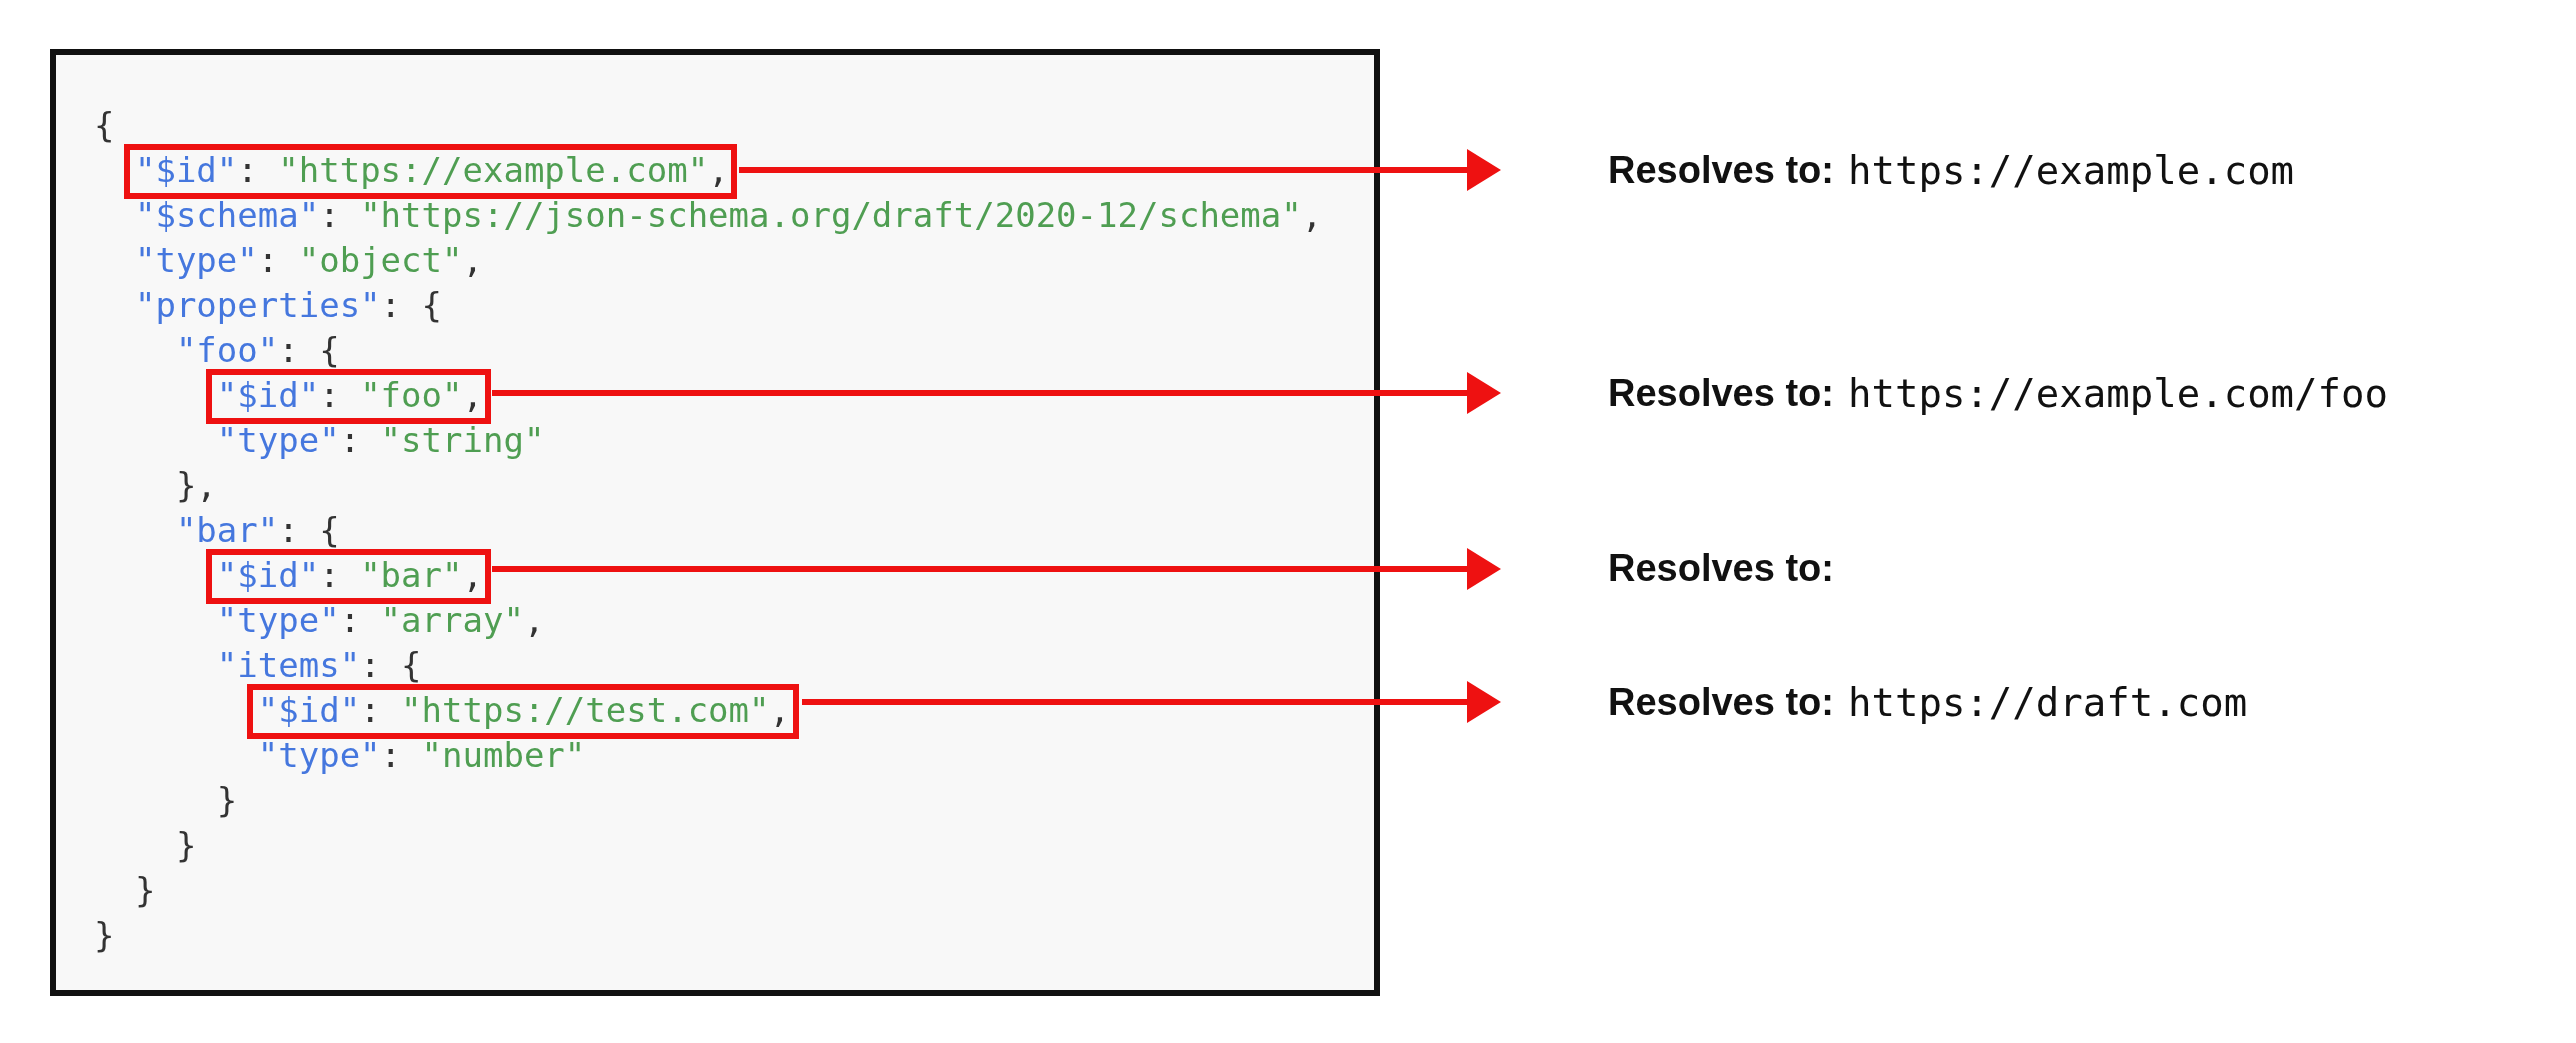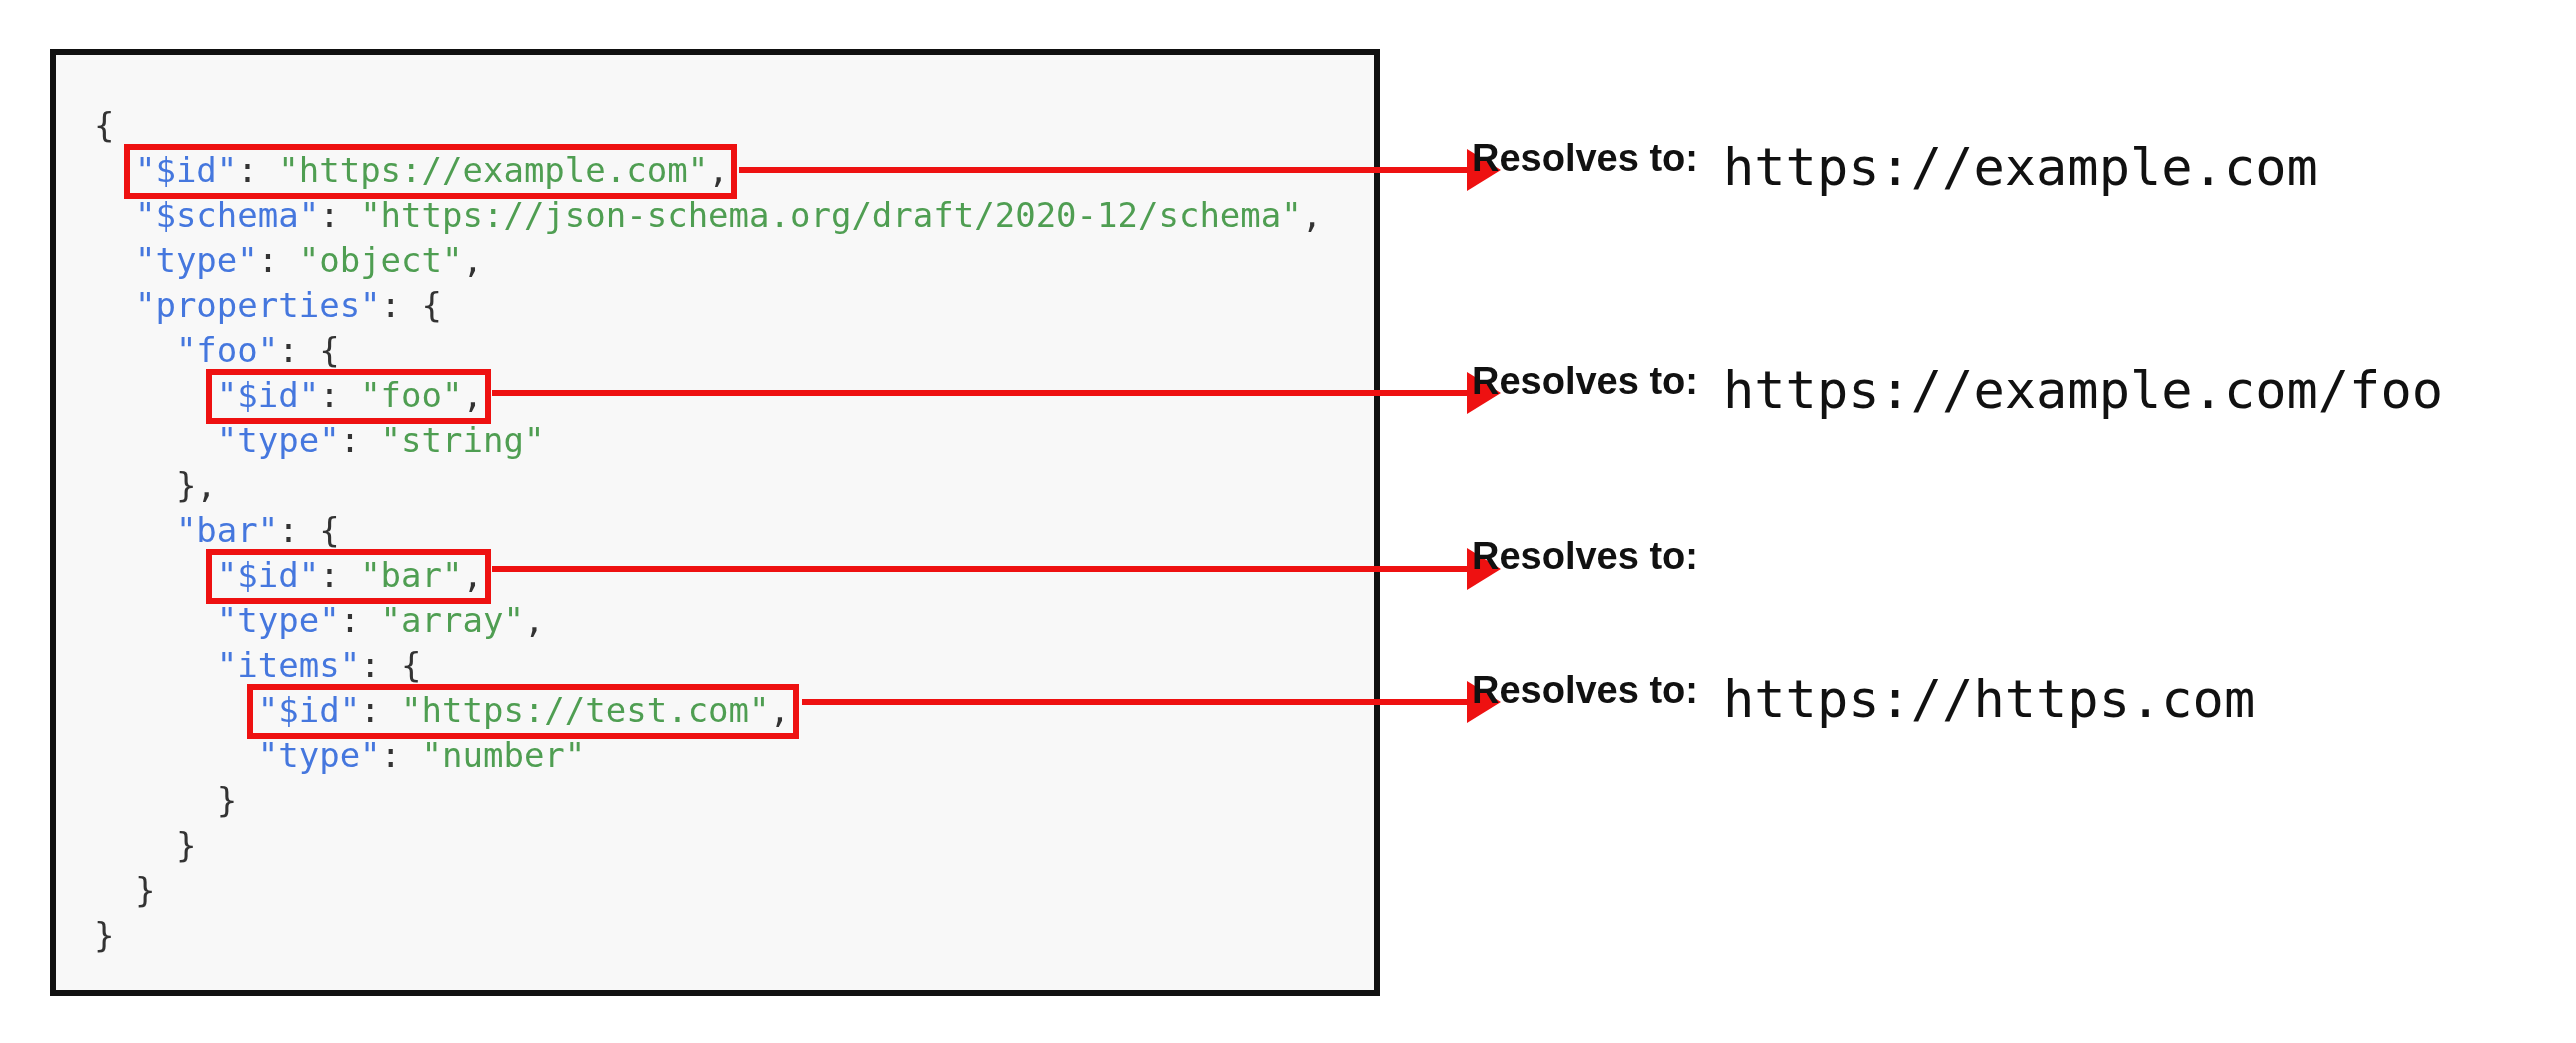--- a/index.html
+++ b/index.html
@@ -54,31 +54,31 @@
     border-top: 21px solid transparent;
     border-bottom: 21px solid transparent;
   }
   .arrow-1 { left: 739px; top: 167px;  width: 728px; }
   .arrow-2 { left: 492px;  top: 390px;  width: 975px; }
   .arrow-3 { left: 492px;  top: 566px;  width: 975px; }
   .arrow-4 { left: 802px; top: 699px; width: 665px; }
 
   
   .annotation {
-    position: absolute; left: 1472px; height: 67px;
-    display: flex; align-items: flex-start; gap: 25px;
+    position: absolute; left: 1608px; height: 67px;
+    display: flex; align-items: center; gap: 3px;
     color: var(--ink, #111111);
     white-space: nowrap;
   }
   .annotation-1 { top: 137px; }
   .annotation-2 { top: 360px; }
   .annotation-3 { top: 535px; }
   .annotation-4 { top: 669px; }
   .ann-label { font-family: "Liberation Sans", sans-serif; font-weight: bold; font-size: 38px; }
-  .ann-value { font-family: "DejaVu Sans Mono", monospace; font-size: 52px; }
+  .ann-value { font-family: "DejaVu Sans Mono", monospace; font-size: 39px; margin-left: 11px; }
 </style>
 </head>
 <body style="--accent: #ee1111; --key: #4577de; --str: #4f9e52; --punct: #333333; --frame: #111111; --panel-bg: #f8f8f8; --ink: #111111;">
 
 <div class="canvas">
 
   <div class="code-panel">
     <div class="code" id="code-lines">
         <div class="code-line"><span class="line-content" style="--ind: 0;"><span class="tok-p">{</span></span></div>
         <div class="code-line"><span class="line-content hl" style="--ind: 2;"><span class="tok-k">"$id"</span><span class="tok-p">: </span><span class="tok-s">"https://example.com"</span><span class="tok-p">,</span></span></div>
@@ -113,17 +113,17 @@
   </div>
   <div class="annotation annotation-2">
     <span class="ann-label">Resolves to:</span>
     <span class="ann-value">https://example.com/foo</span>
   </div>
   <div class="annotation annotation-3">
     <span class="ann-label">Resolves to:</span>
   </div>
   <div class="annotation annotation-4">
     <span class="ann-label">Resolves to:</span>
-    <span class="ann-value">https://https.com</span>
+    <span class="ann-value">https://draft.com</span>
   </div>
 
 </div>
 
 
 </body></html>

